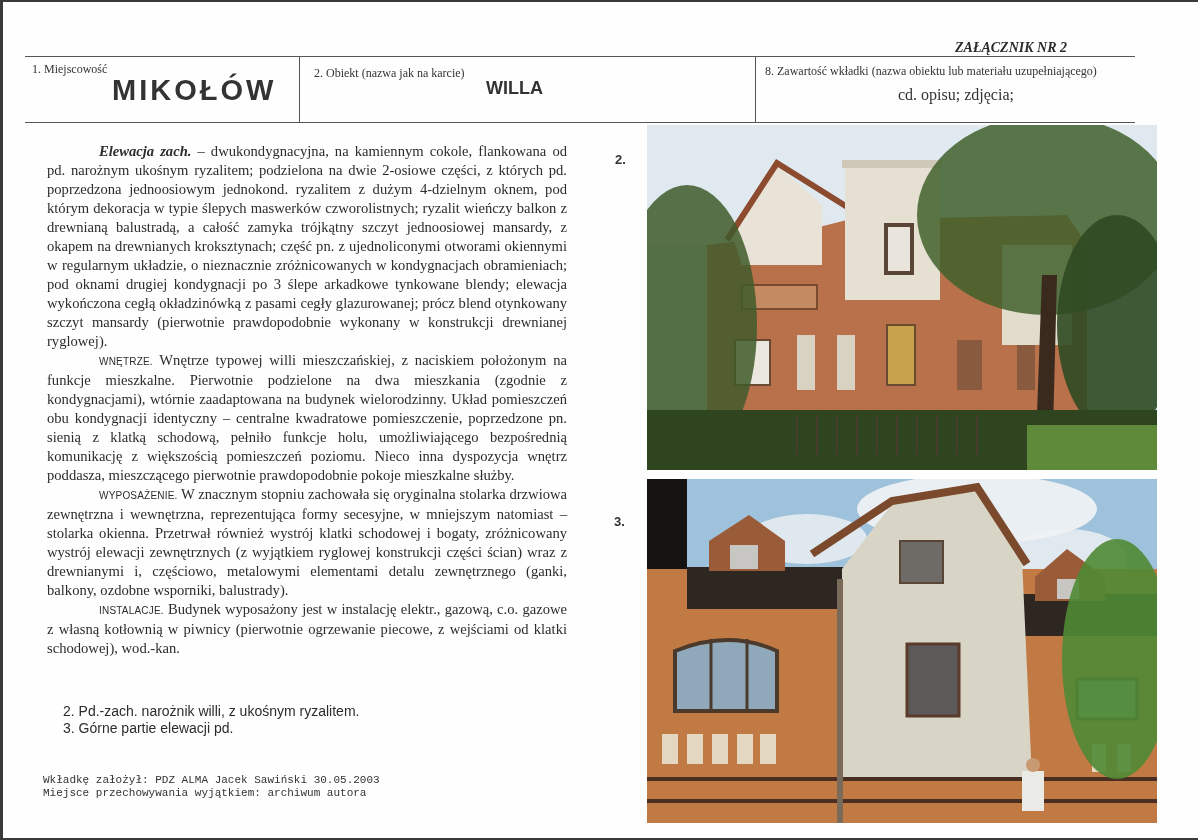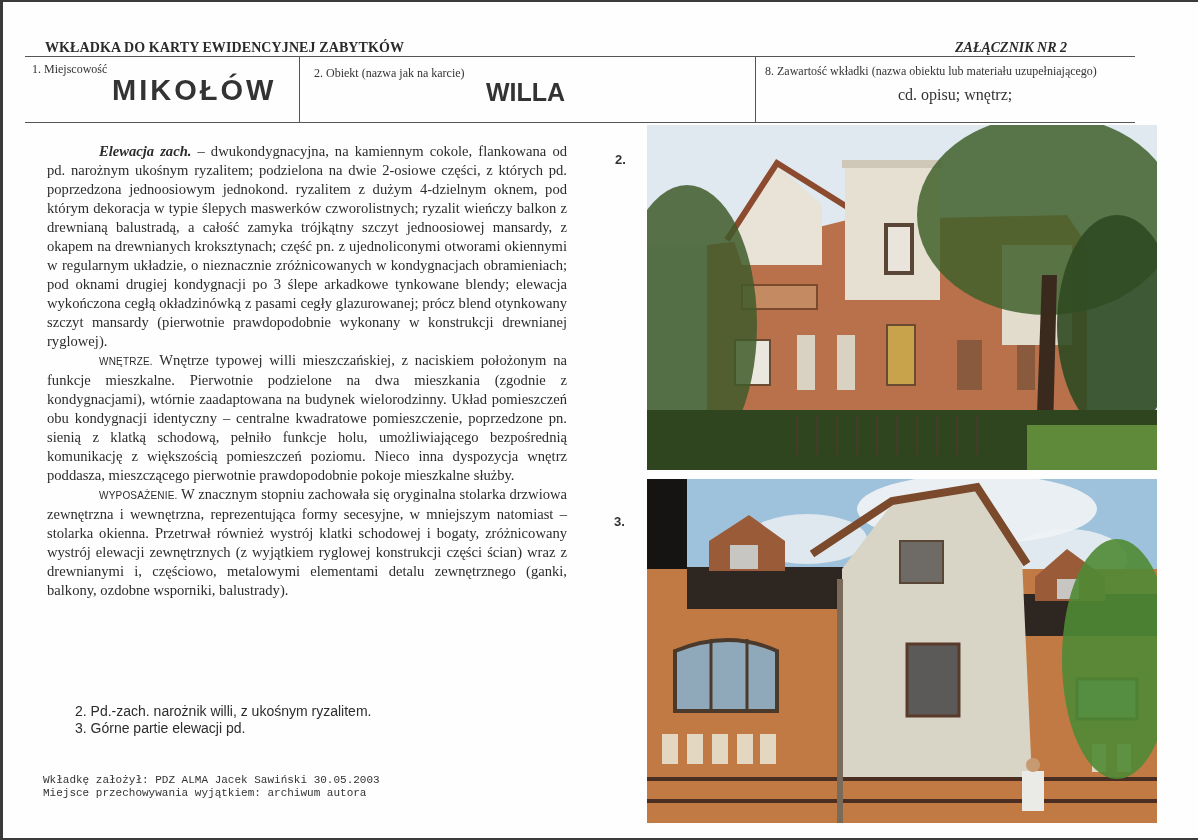--- a/index.html
+++ b/index.html
@@ -29,66 +29,66 @@
 
     .body-text {
       position: absolute; left: 44px; top: 140px; width: 520px;
       font-size: 14.6px; line-height: 19px; text-align: justify; color: #2c2c2c;
     }
     .body-text p { text-indent: 52px; }
     .body-text .it { font-style: italic; font-weight: bold; }
     .body-text .sec { font-family: "Liberation Sans", sans-serif; font-size: 10px; letter-spacing: 0.2px; }
 
     .captions {
-      position: absolute; left: 72px; top: 701px;
+      position: absolute; left: 60px; top: 701px;
       font-family: "Liberation Sans", sans-serif; font-size: 14px; line-height: 17px; color: #2c2c2c;
     }
     .footer {
       position: absolute; left: 40px; top: 772px;
       font-size: 11px; line-height: 13px; color: #333; font-family: Liberation Mono, monospace;
     }
     .photo-num {
       position: absolute; font-family: "Liberation Sans", sans-serif; font-weight: bold; font-size: 13px; color: #333;
     }
 
     .photo { position: absolute; overflow: hidden; }
     .photo svg { display: block; width: 100%; height: 100%; }
   </style>
 </head>
 <body>
 
 <div class="page">
 
-  <div class="hdr-title">WKŁADKA DO KARTY EWIDENCYJNEJ ZABYTKÓW</div>
   <div class="hdr-annex">ZAŁĄCZNIK NR 2</div>
 
   <div class="hline" style="top:54px;"></div>
   <div class="hline" style="top:120px;"></div>
   <div class="vline" style="left:296px;"></div>
   <div class="vline" style="left:752px;"></div>
 
   <div>
     <div class="fld-label" style="left:29px; top:60px;">1.  Miejscowość</div>
     <div class="fld-big" style="left:81px; top:72px; font-size:29px; letter-spacing:3px;margin-left:28px;">MIKOŁÓW</div>
   </div>
 
   <div>
     <div class="fld-label" style="left:311px; top:64px;">2.  Obiekt (nazwa jak na karcie)</div>
-    <div class="fld-big" style="left:483px; top:76px; font-size:25px;">WILLA</div>
+    <div class="fld-big" style="left:483px; top:76px; font-size:18px;">WILLA</div>
   </div>
 
   <div>
     <div class="fld-label" style="left:762px; top:62px;">8.  Zawartość wkładki (nazwa obiektu lub materiału uzupełniającego)</div>
-    <div class="fld-val" style="left:895px; top:84px;">cd. opisu; wnętrz;</div>
+    <div class="fld-val" style="left:895px; top:84px;">cd. opisu; zdjęcia;</div>
   </div>
 
   <div class="body-text">
     <p><span class="it">Elewacja zach.</span><span> – dwukondygnacyjna, na kamiennym cokole, flankowana od pd. narożnym ukośnym ryzalitem; podzielona na dwie 2-osiowe części, z któ­rych pd. poprzedzona jednoosiowym jednokond. ryzalitem z dużym 4-dzielnym oknem, pod którym dekoracja w typie ślepych maswerków czworolistnych; ryzalit wieńczy balkon z drewnianą balustradą, a całość zamyka trójkątny szczyt jedno­osiowej mansardy, z okapem na drewnianych krokszty­nach; część pn. z ujednolico­nymi otworami okiennymi w regularnym układzie, o nieznacznie zróżnicowanych w kondygnacjach obramieniach; pod oknami drugiej kondygnacji po 3 ślepe arkadko­we tynkowane blendy; elewacja wykończona cegłą okładzinówką z pasami cegły glazurowanej; prócz blend otynkowany szczyt mansardy (pierwotnie prawdopo­dobnie wykonany w konstrukcji drewnianej ryglowej).</span></p>
     <p><span class="sec">WNĘTRZE.</span><span> Wnętrze typowej willi mieszczańskiej, z naciskiem położo­nym na funkcje mieszkalne. Pierwotnie podzielone na dwa mieszkania (zgodnie z kondygnacjami), wtórnie zaadaptowana na budynek wielorodzinny. Układ po­mieszczeń obu kondygnacji identyczny – centralne kwadratowe pomieszczenie, poprzedzone pn. sienią z klatką schodową, pełniło funkcje holu, umożliwiającego bezpośrednią komunikację  z większością pomieszczeń poziomu. Nieco inna dyspo­zycja wnętrz poddasza, mieszczącego pierwotnie prawdopodobnie pokoje miesz­kalne służby.</span></p>
     <p><span class="sec">WYPOSAŻENIE.</span><span> W znacznym stopniu zachowała się oryginalna stolar­ka drzwiowa zewnętrzna i wewnętrzna, reprezentująca formy secesyjne, w mniej­szym natomiast – stolarka okienna. Przetrwał również wystrój klatki schodowej i bogaty, zróżnicowany wystrój elewacji zewnętrznych (z wyjątkiem ryglowej kon­strukcji części ścian) wraz z drewnianymi i, częściowo, metalowymi elementami detalu zewnętrznego (ganki, balkony, ozdobne wsporniki, balustrady).</span></p>
+    <p><span class="sec">INSTALACJE.</span><span> Budynek wyposażony jest w instalację elektr., gazową, c.o. gazowe z własną kotłownią w piwnicy (pierwotnie ogrzewanie piecowe, z wej­ściami od klatki schodowej), wod.-kan.</span></p>
   </div>
 
   <div class="captions">
     <div>2. Pd.-zach. narożnik willi, z ukośnym ryzalitem.</div>
     <div>3. Górne partie elewacji pd.</div>
   </div>
 
   <div class="footer">
     <div>Wkładkę założył: PDZ ALMA Jacek Sawiński   30.05.2003</div>
     <div>Miejsce przechowywania wyjątkiem: archiwum autora</div>

